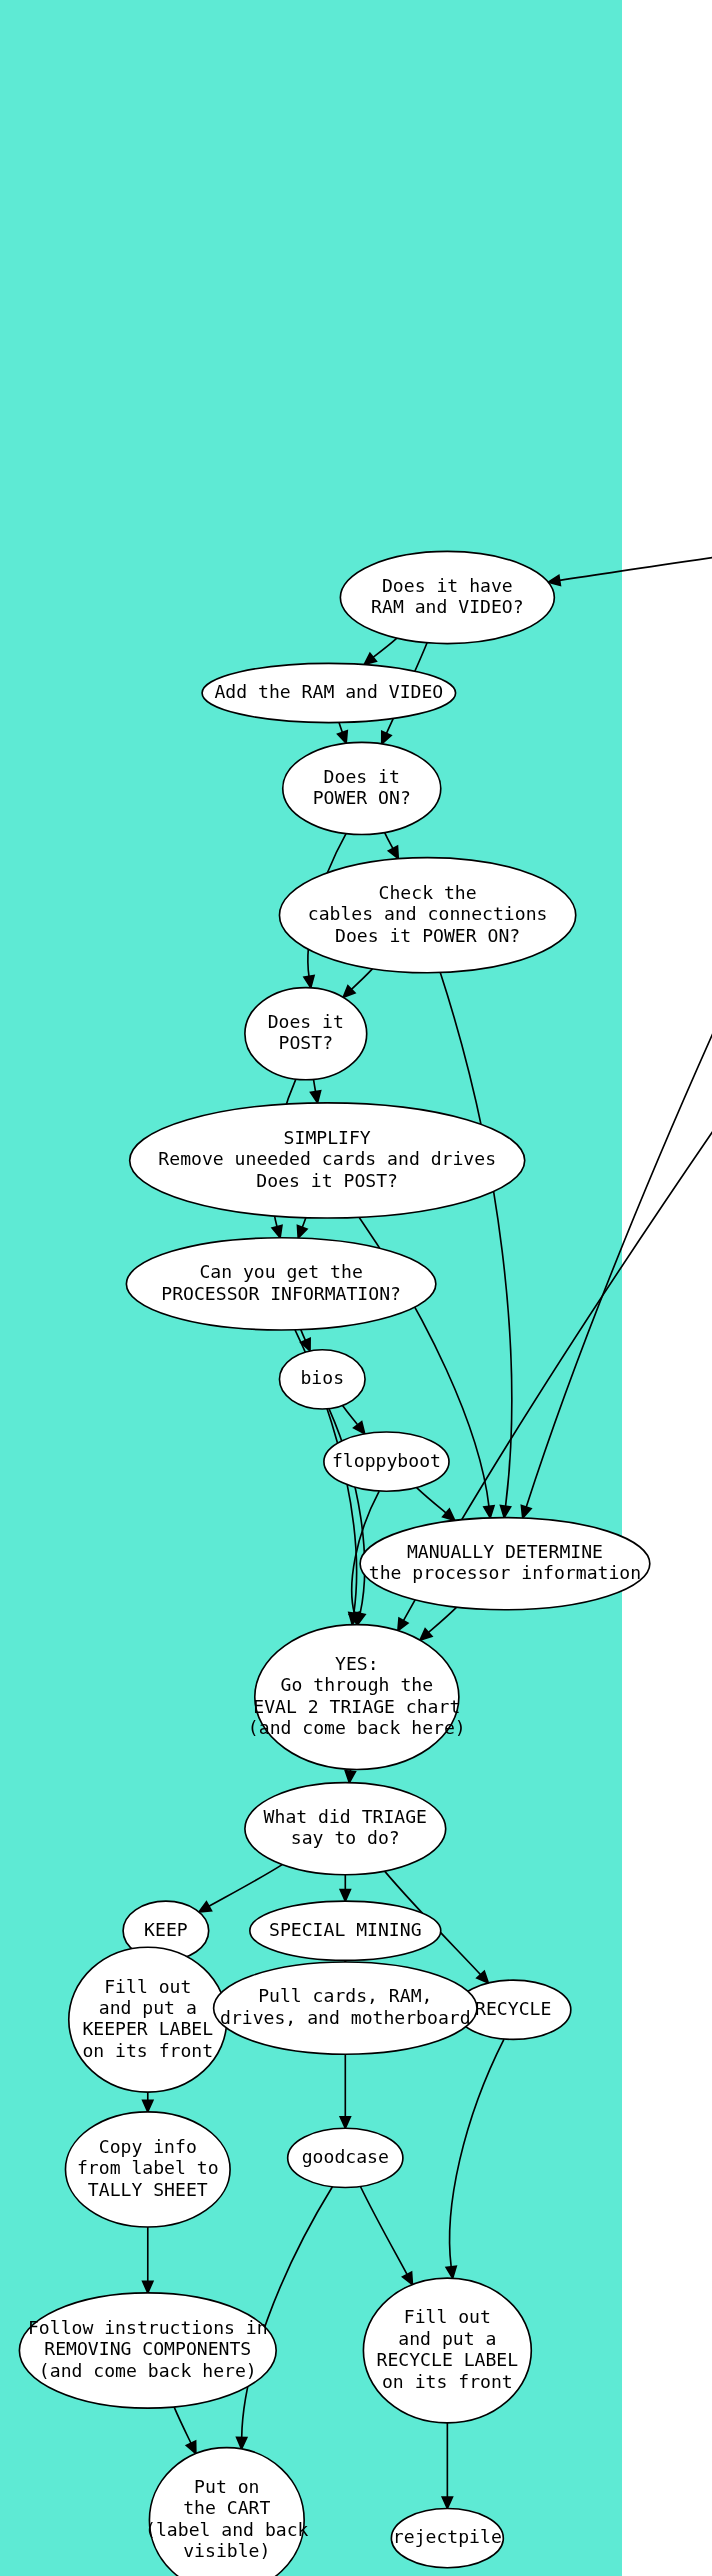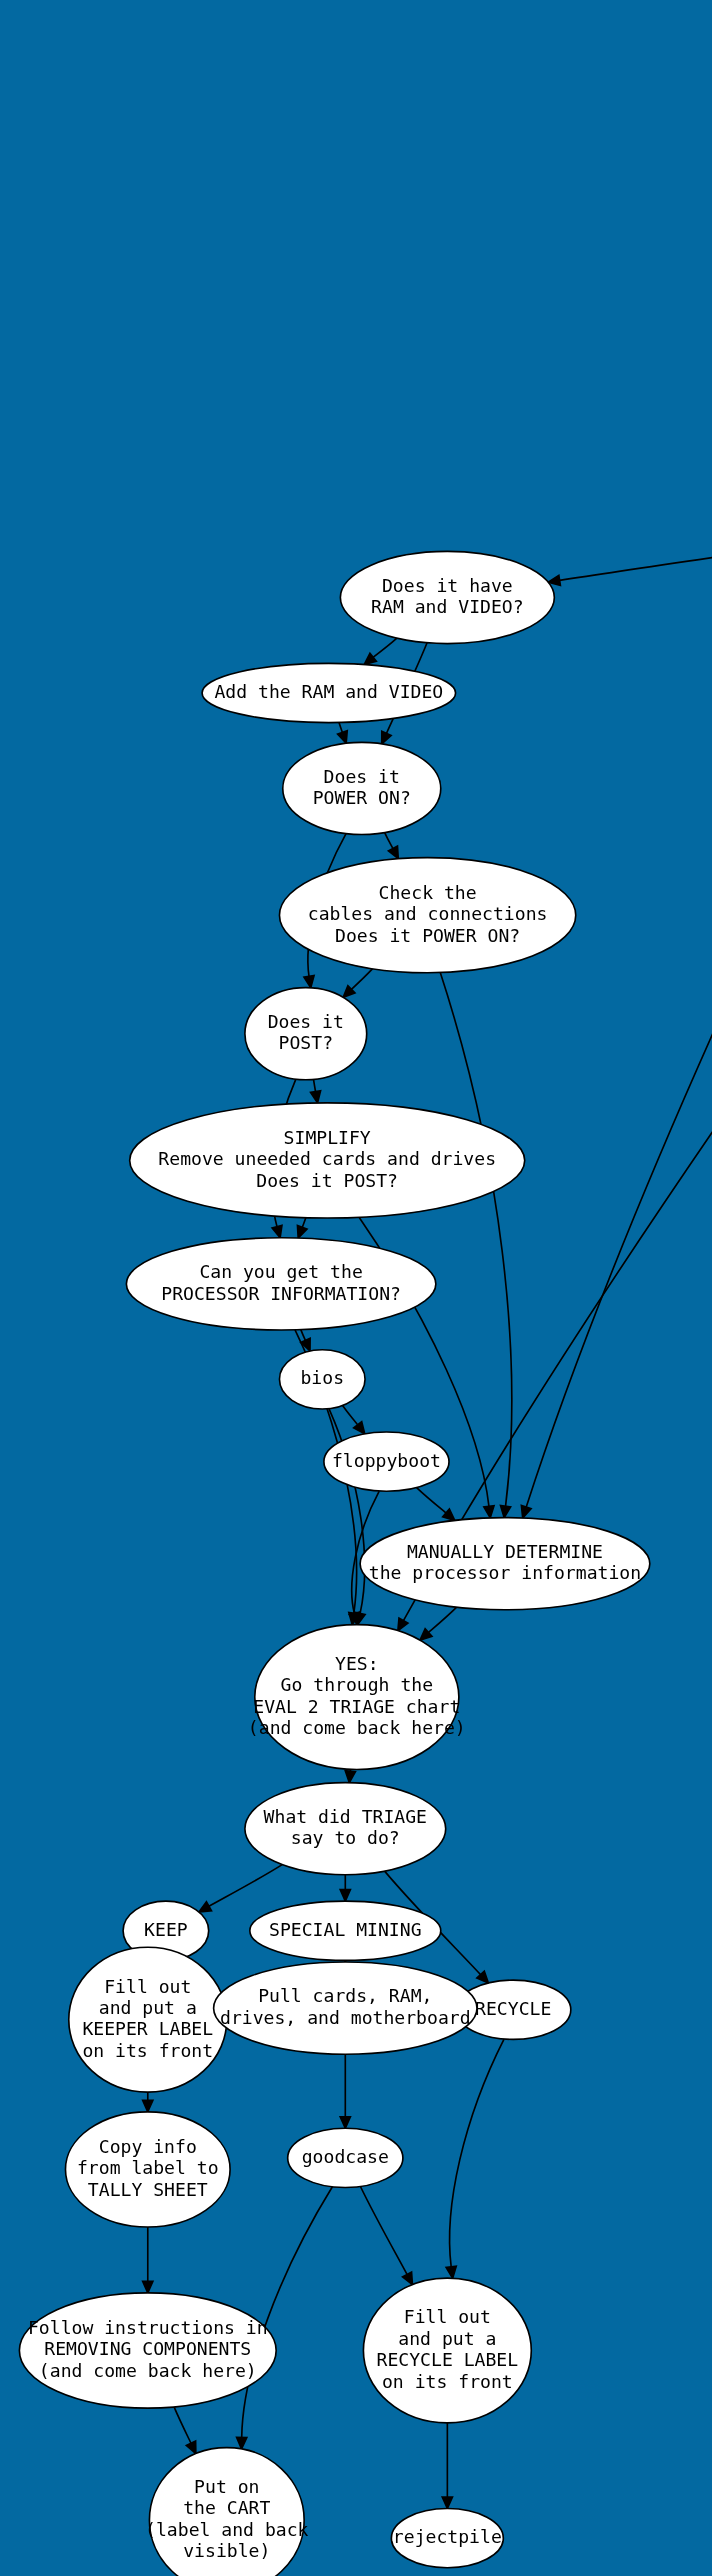--- a/index.html
+++ b/index.html
@@ -3,23 +3,23 @@
 <meta charset="utf-8">
 <title>Eval 1 Triage Flowchart</title>
 <style>
   html, body {
     margin: 0;
     padding: 0;
     background: #ffffff;
   }
   #chart-root {
     position: relative;
-    width: 712px;
+    width: 622px;
     height: 2576px;
-    background: #0369a1;
+    background: #5eead4;
     font-family: "DejaVu Sans Mono", "Liberation Mono", monospace;
   }
   svg#flow {
     display: block;
     width: 712px;
     height: 2576px;
   }
   .node-ellipse {
     fill: #ffffff;
     stroke: #000000;

